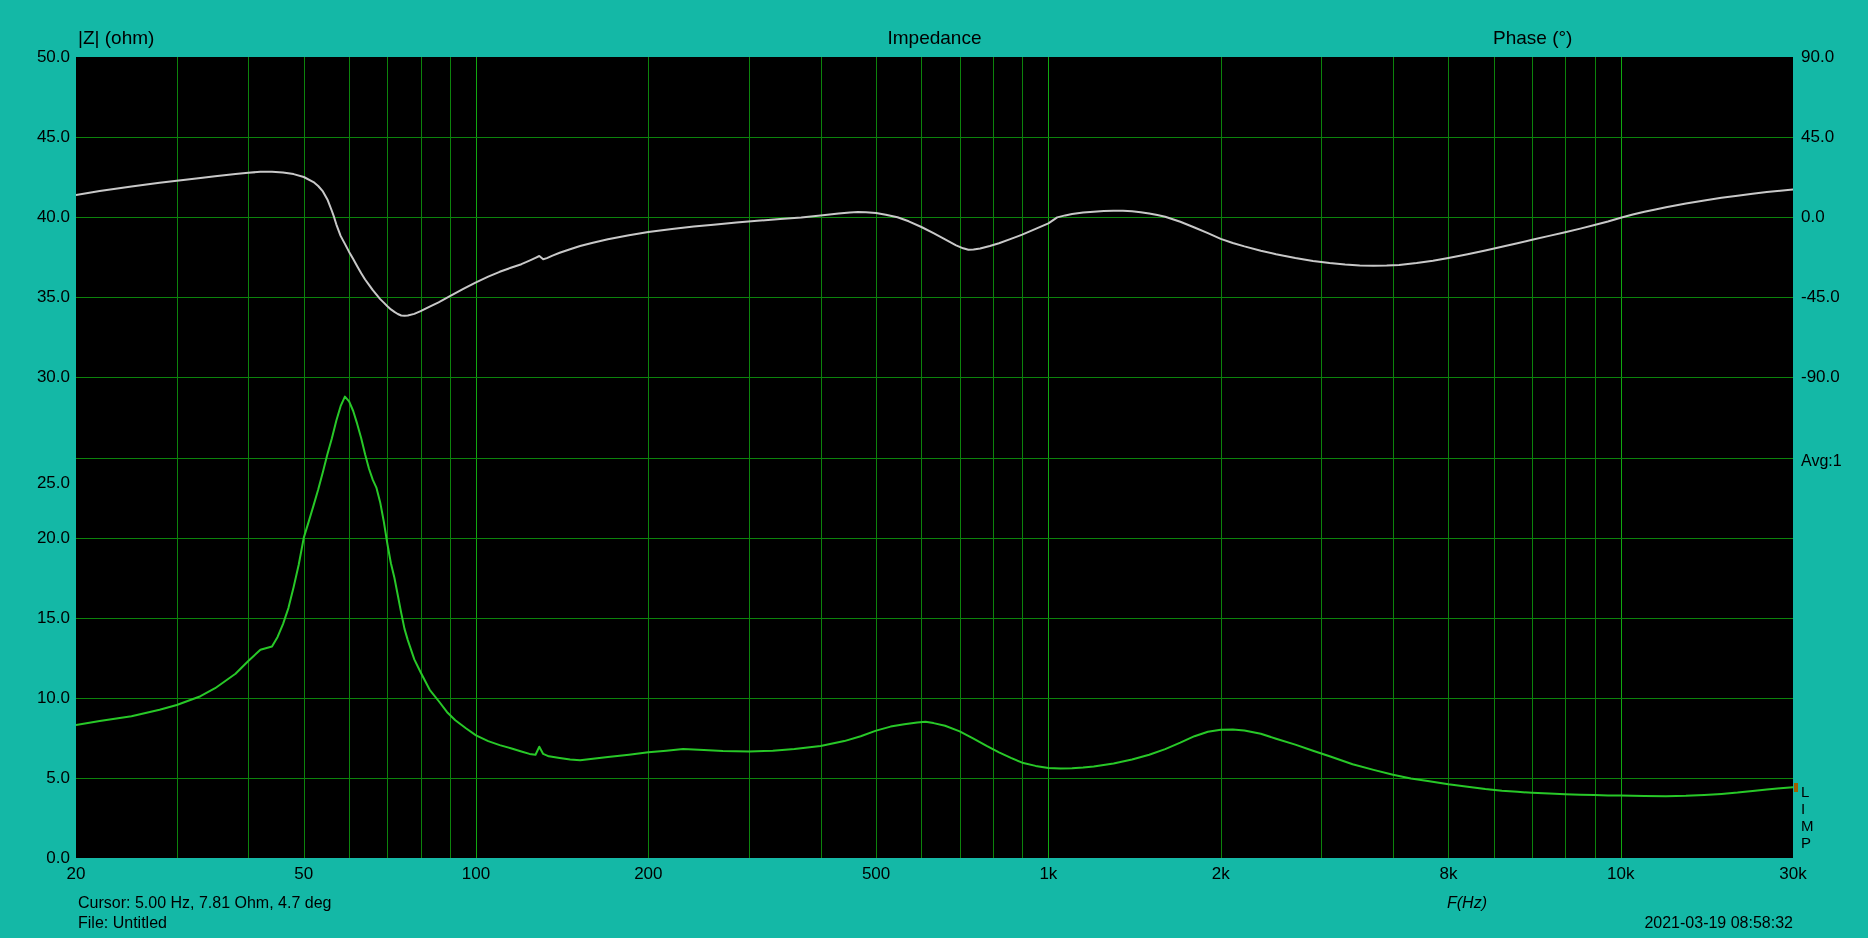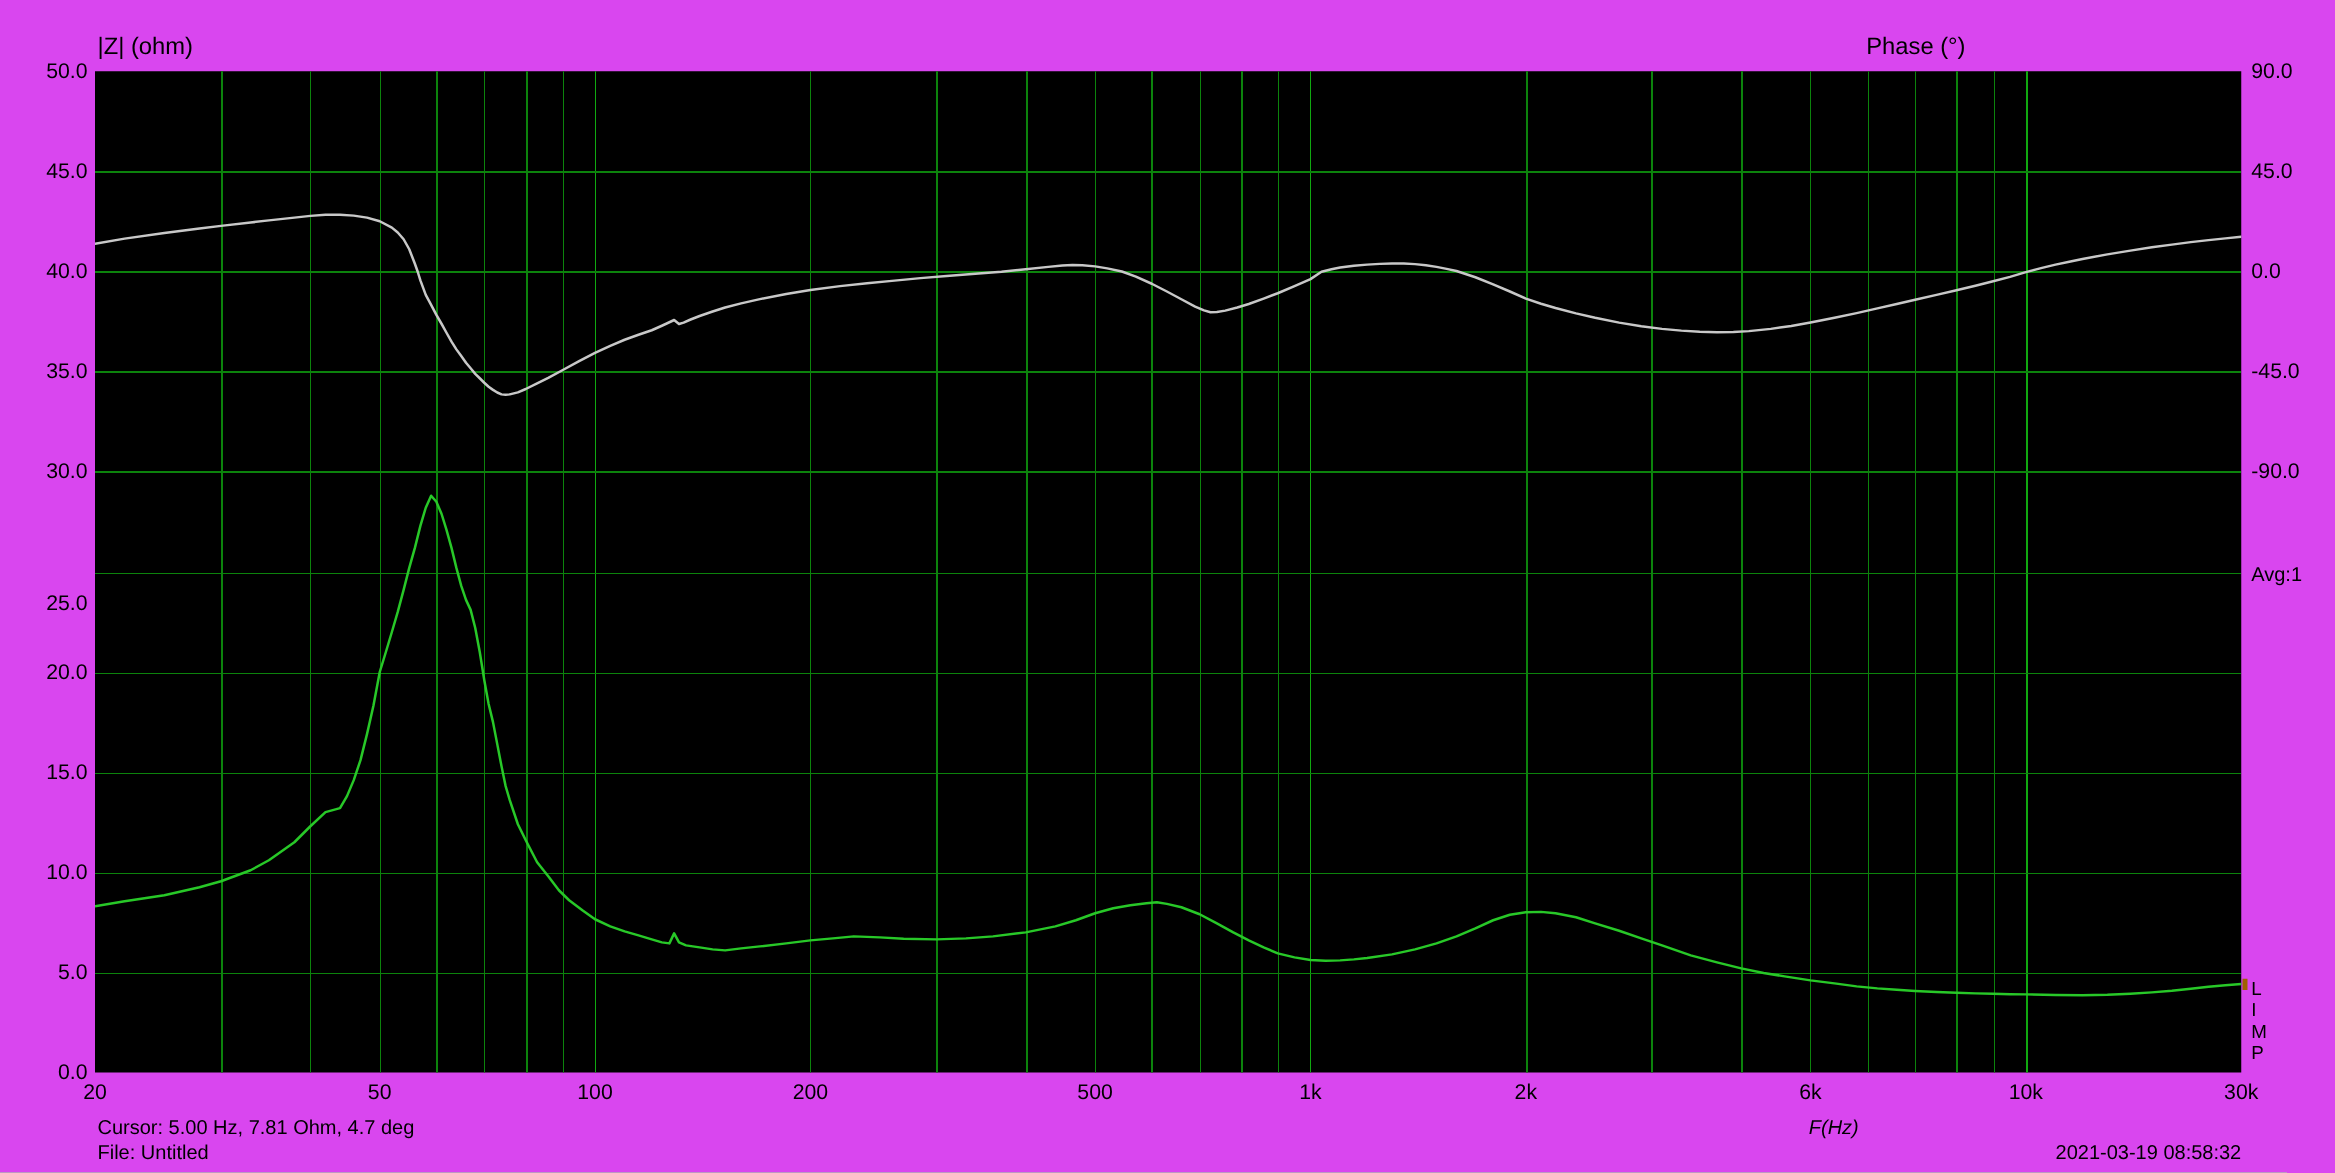--- a/index.html
+++ b/index.html
@@ -1,16 +1,16 @@
 <!DOCTYPE html>
 <html><head>
 <meta charset="utf-8">
 <style>
   html,body{margin:0;padding:0;background:#f0f0f0;}
-  .app{position:relative;width:1868px;height:938px;background:#d946ef;
+  .app{position:relative;width:1868px;height:938px;background:#14b8a6;
        font-family:"Liberation Sans",sans-serif;color:#000;overflow:hidden;}
   .plot{position:absolute;left:76px;top:57px;width:1717px;height:801px;background:#000;}
   .plot svg{display:block;}
   .lbl{position:absolute;white-space:nowrap;}
   .axis-head{font-size:19px;top:27px;}
   .title-wrap{left:76px;width:1717px;text-align:center;}
   .right-head{left:1493px;width:296px;text-align:left;}
   .left-head{left:78px;}
   .tick-y{position:absolute;left:0;width:70px;text-align:right;font-size:17px;height:20px;line-height:20px;}
   .tick-yr{position:absolute;left:1801px;width:66px;text-align:left;font-size:17px;height:20px;line-height:20px;}
@@ -24,20 +24,21 @@
   .limp{left:1801px;top:783px;font-size:15px;line-height:17px;}
   .edge-marker{position:absolute;left:1794px;top:783px;width:4px;height:9px;background:#a06000;}
 </style>
 </head>
 <body>
 
 <div class="app">
 
   <div class="lbl axis-head left-head">|Z| (ohm)</div>
 
+  <div class="lbl axis-head title-wrap">Impedance</div>
 
   <div class="lbl axis-head right-head">Phase (°)</div>
 
   <div class="plot">
     <svg id="plot-svg" width="1717" height="801" viewBox="0 0 1717 801">
         <line x1="101.5" y1="0" x2="101.5" y2="801" stroke="#0c830c" stroke-width="1" shape-rendering="crispEdges"></line>
         <line x1="172.5" y1="0" x2="172.5" y2="801" stroke="#0c830c" stroke-width="1" shape-rendering="crispEdges"></line>
         <line x1="228.5" y1="0" x2="228.5" y2="801" stroke="#0c830c" stroke-width="1" shape-rendering="crispEdges"></line>
         <line x1="273.5" y1="0" x2="273.5" y2="801" stroke="#0c830c" stroke-width="1" shape-rendering="crispEdges"></line>
         <line x1="311.5" y1="0" x2="311.5" y2="801" stroke="#0c830c" stroke-width="1" shape-rendering="crispEdges"></line>
@@ -98,21 +99,21 @@
       <div class="tick-yr" style="top: 367.4px;">-90.0</div>
     </div>
   <div id="x-ticks">
       <div class="tick-x" style="left: 36px;">20</div>
       <div class="tick-x" style="left: 263.754px;">50</div>
       <div class="tick-x" style="left: 436.044px;">100</div>
       <div class="tick-x" style="left: 608.333px;">200</div>
       <div class="tick-x" style="left: 836.088px;">500</div>
       <div class="tick-x" style="left: 1008.38px;">1k</div>
       <div class="tick-x" style="left: 1180.67px;">2k</div>
-      <div class="tick-x" style="left: 1408.42px;">6k</div>
+      <div class="tick-x" style="left: 1408.42px;">8k</div>
       <div class="tick-x" style="left: 1580.71px;">10k</div>
       <div class="tick-x" style="left: 1753px;">30k</div>
     </div>
 
   <div class="lbl avg">Avg:1</div>
 
   <div class="lbl limp" id="limp-legend">
       <div>L</div>
       <div>I</div>
       <div>M</div>

